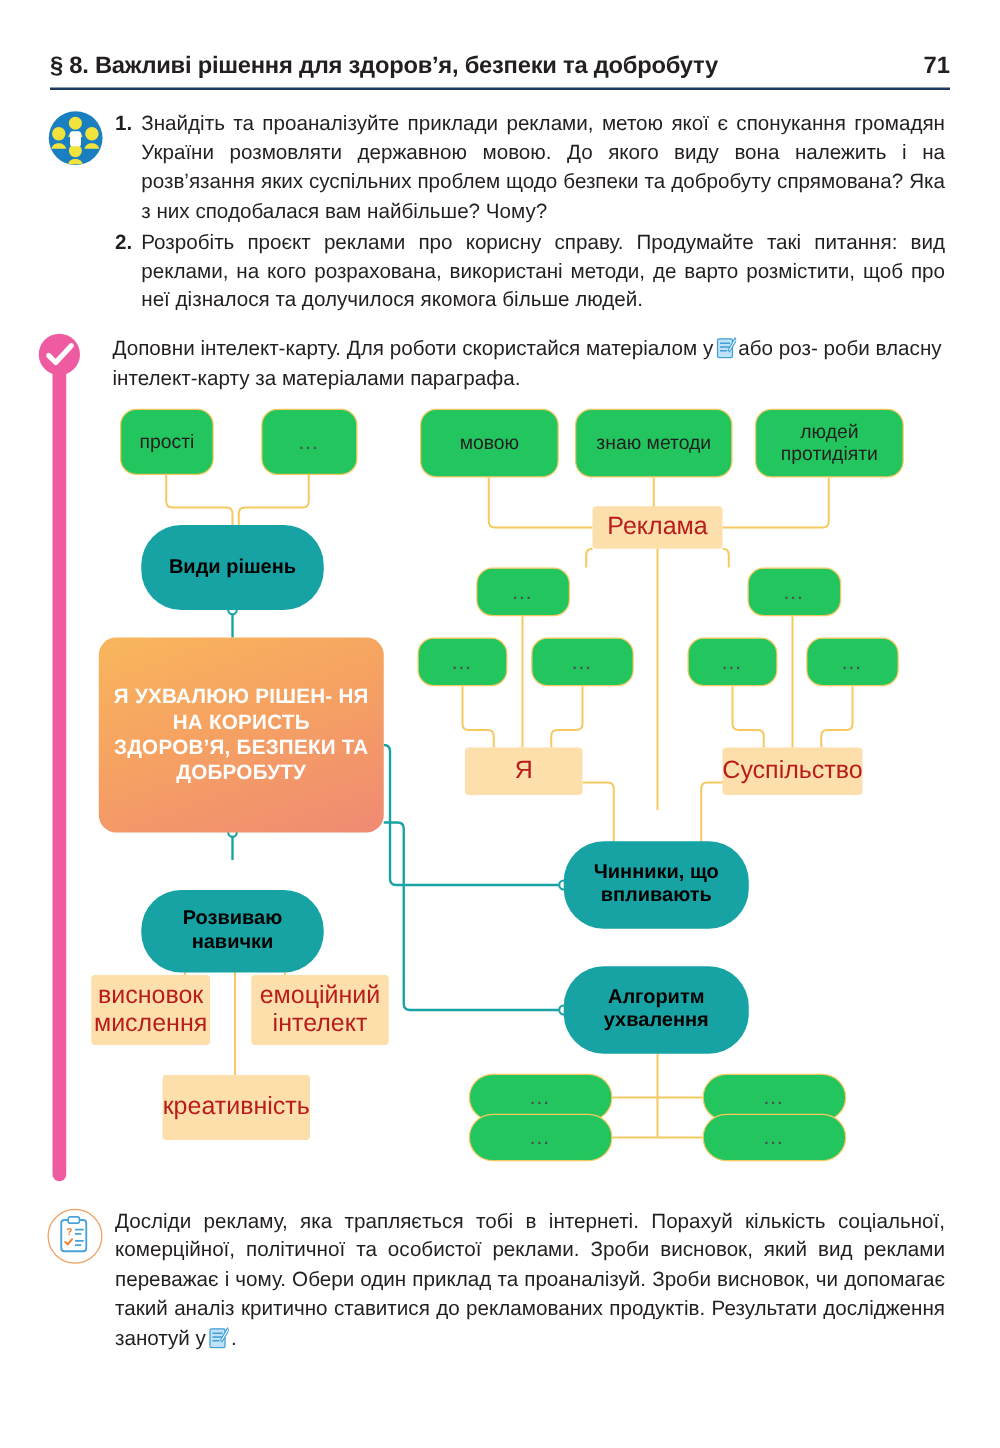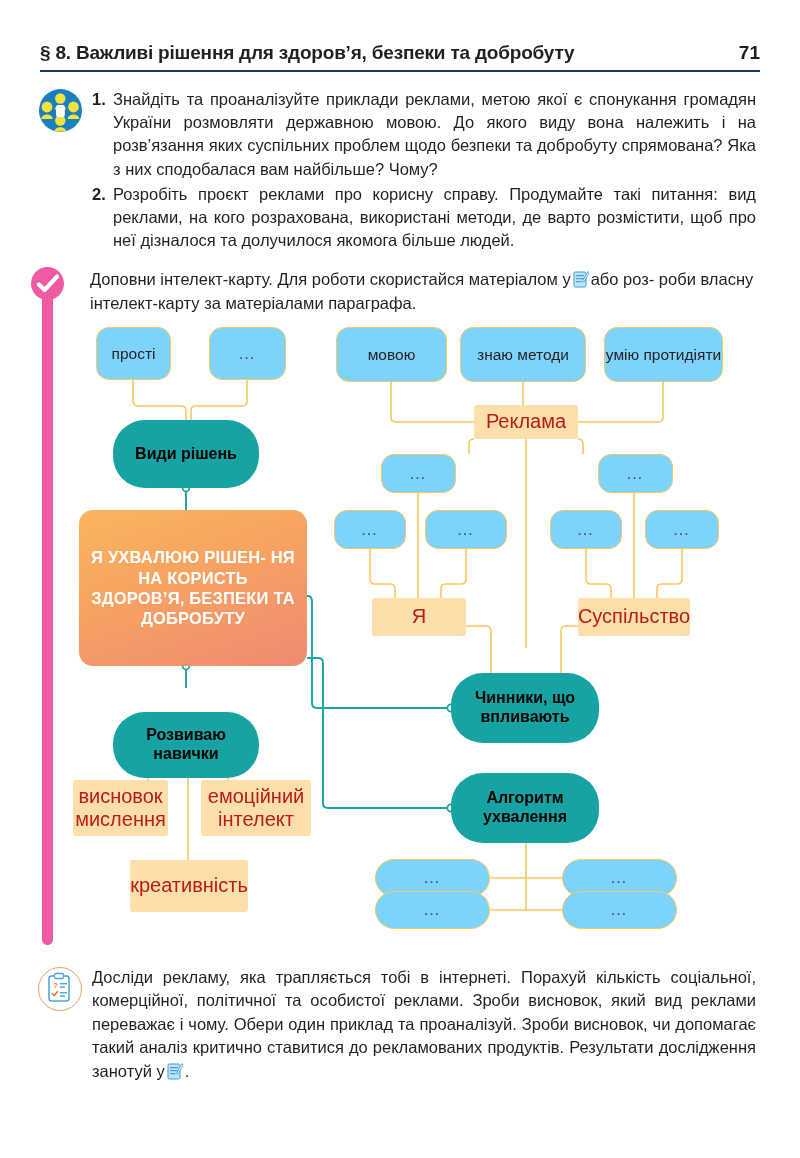--- a/index.html
+++ b/index.html
@@ -49,21 +49,21 @@
   
   .map{position:absolute;left:0;top:318px;width:800px;height:640px;}
   .map svg{position:absolute;left:0;top:0;}
 
   .node{
     position:absolute;box-sizing:border-box;display:flex;align-items:center;
     justify-content:center;text-align:center;line-height:1.16;
   }
   
   .n-white{
-    background:#7dd3fc;border:1.6px solid #f5c95f;border-radius:13px;
+    background:#22c55e;border:1.6px solid #f5c95f;border-radius:13px;
     font-size:15.5px;color:#231f20;
   }
   
   .n-peach{
     background:#fcdfaa;border-radius:3px;font-size:20px;color:#b91c1c;
   }
   
   .n-teal{
     background:#17a3a3;border-radius:32px;color:#000000;font-weight:bold;font-size:16px;
   }
@@ -210,21 +210,21 @@
     <div class="node n-white" style="left:209px;top:9px;width:77px;height:53px;">
       <span class="dots">…</span>
     </div>
     <div class="node n-white" style="left:336px;top:9px;width:111px;height:55px;">
       <span>мовою</span>
     </div>
     <div class="node n-white" style="left:460px;top:9px;width:126px;height:55px;">
       <span>знаю методи</span>
     </div>
     <div class="node n-white" style="left:604px;top:9px;width:119px;height:55px;">
-      <span>умію протидіяти</span>
+      <span>людей протидіяти</span>
     </div>
 
     <div class="node n-teal" style="left:113px;top:102px;width:146px;height:68px;">
       <span>Види рішень</span>
     </div>
 
     <div class="node n-peach" style="left:474px;top:87px;width:104px;height:34px;">
       <span>Реклама</span>
     </div>
 

